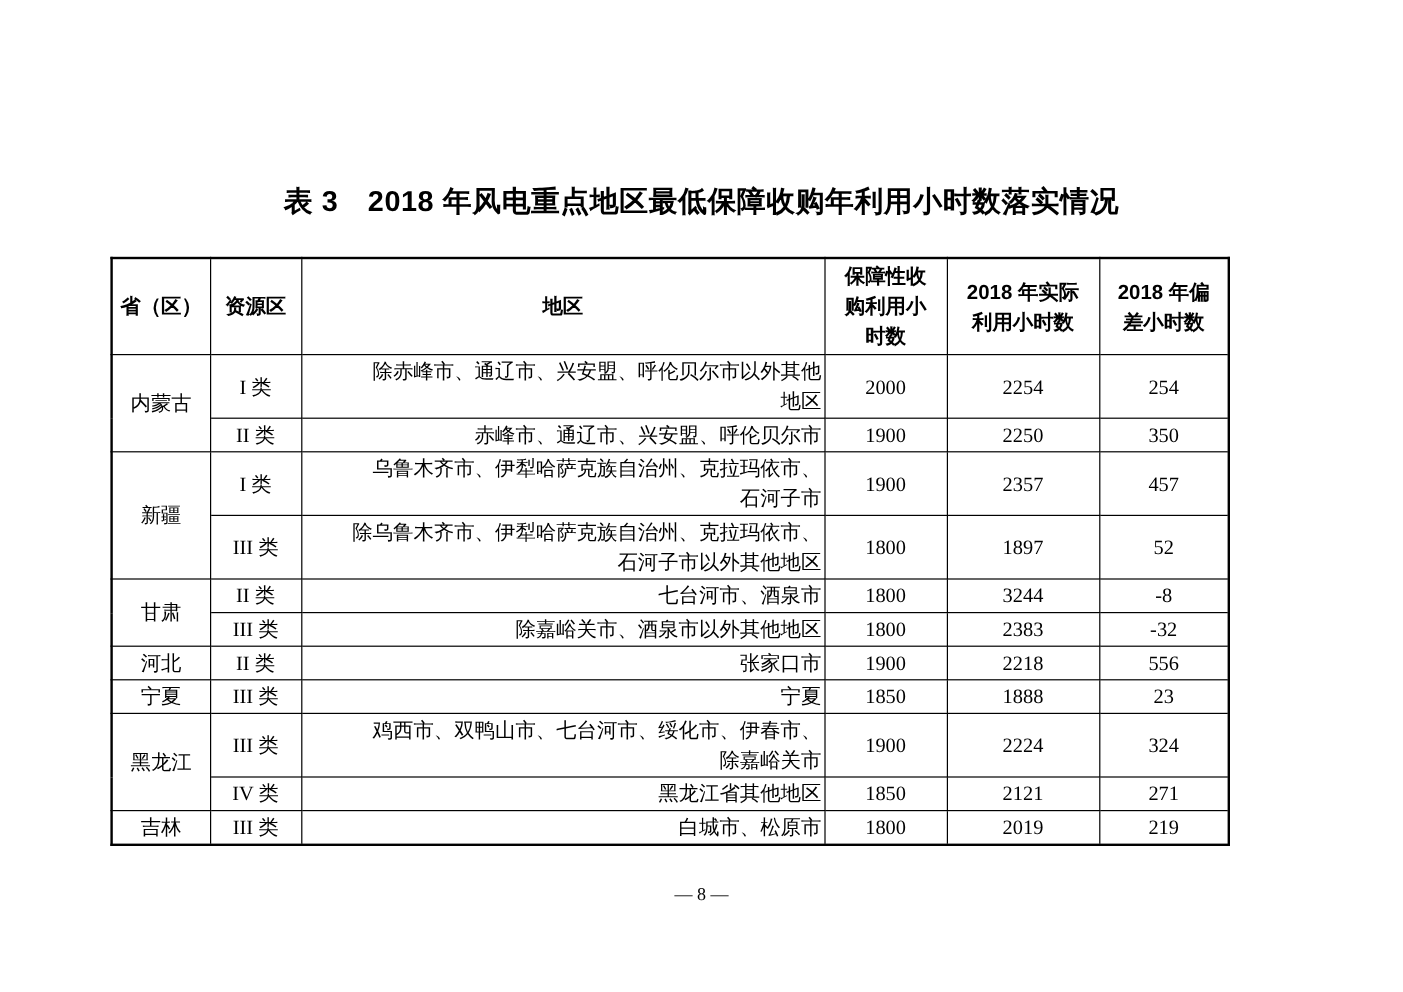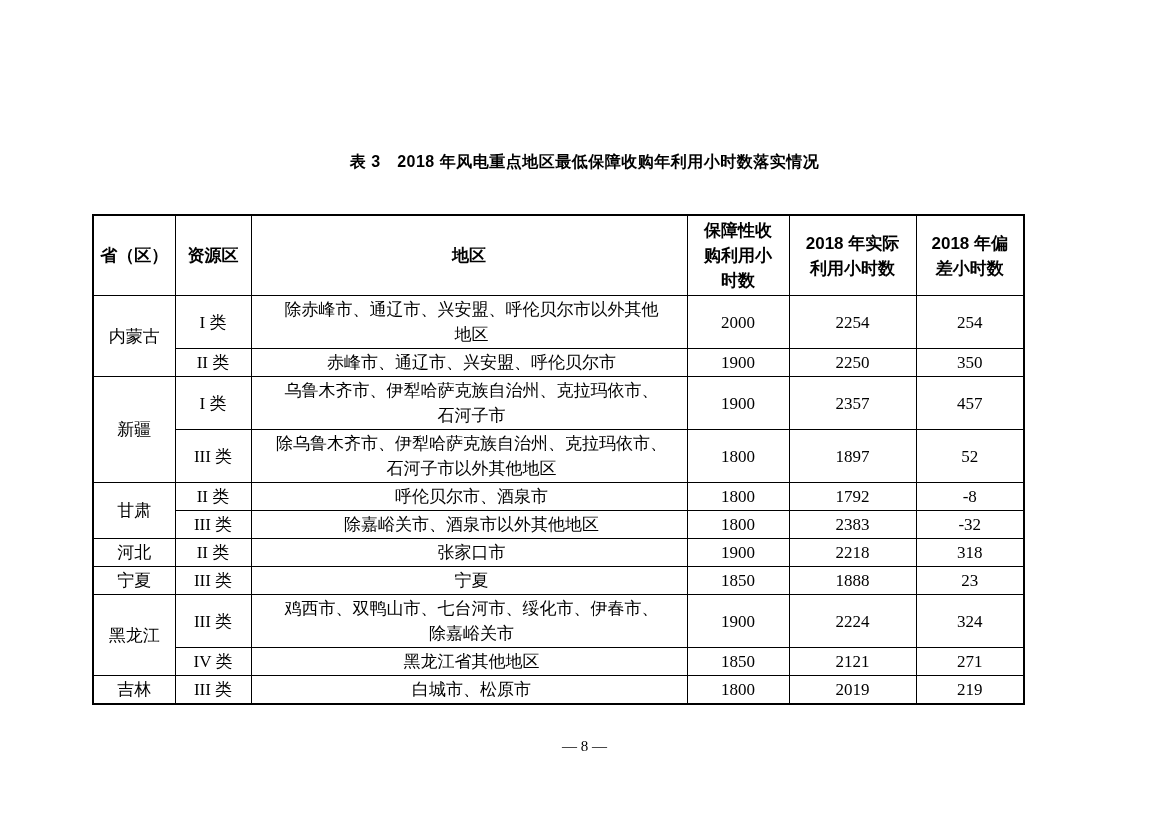--- a/index.html
+++ b/index.html
@@ -14,21 +14,21 @@
   .page {
     position: absolute; inset: 0;
     background: #ffffff;
   }
   .doc-title {
     position: absolute;
     top: 152px; left: 0; width: 100%;
     text-align: center;
     font-family: "Liberation Sans", "DejaVu Sans", sans-serif;
     font-weight: bold;
-    font-size: 16px;
+    font-size: 24px;
     letter-spacing: 0.5px;
     color: #000;
   }
   table.data-table {
     position: absolute;
     left: 92px; top: 214px;
     width: 931px;
     border-collapse: collapse;
     table-layout: fixed;
     border: 2px solid #000;
@@ -49,21 +49,21 @@
     padding: 2px 3px;
   }
   .data-table td {
     font-family: "Liberation Serif", "DejaVu Serif", serif;
     font-size: 17px;
     line-height: 25px;
     padding: 1px 2px;
   }
   td.province, td.rtype, td.num { text-align: center; }
   td.region {
-    text-align: center;
+    text-align: right;
     white-space: pre-line;
     padding: 1px 2px 1px 7px;
   }
   thead tr { height: 78px; }
   tr.h-single { height: 27px; }
   tr.h-double { height: 51px; }
   .page-footer {
     position: absolute;
     top: 738px; left: 0; width: 100%;
     text-align: center;
@@ -132,39 +132,39 @@
         <td class="rtype">III 类</td>
         <td class="region">除乌鲁木齐市、伊犁哈萨克族自治州、克拉玛依市、
 石河子市以外其他地区</td>
         <td class="num">1800</td>
         <td class="num">1897</td>
         <td class="num">52</td>
       </tr>
       <tr class="h-single">
         <td class="province" rowspan="2">甘肃</td>
         <td class="rtype">II 类</td>
-        <td class="region">呼伦贝尔市、酒泉市</td>
-        <td class="num">1800</td>
-        <td class="num">1792</td>
+        <td class="region">七台河市、酒泉市</td>
+        <td class="num">1800</td>
+        <td class="num">3244</td>
         <td class="num">-8</td>
       </tr>
       <tr class="h-single">
         <td class="rtype">III 类</td>
         <td class="region">除嘉峪关市、酒泉市以外其他地区</td>
         <td class="num">1800</td>
         <td class="num">2383</td>
         <td class="num">-32</td>
       </tr>
       <tr class="h-single">
         <td class="province">河北</td>
         <td class="rtype">II 类</td>
         <td class="region">张家口市</td>
         <td class="num">1900</td>
         <td class="num">2218</td>
-        <td class="num">318</td>
+        <td class="num">556</td>
       </tr>
       <tr class="h-single">
         <td class="province">宁夏</td>
         <td class="rtype">III 类</td>
         <td class="region">宁夏</td>
         <td class="num">1850</td>
         <td class="num">1888</td>
         <td class="num">23</td>
       </tr>
       <tr class="h-double">

